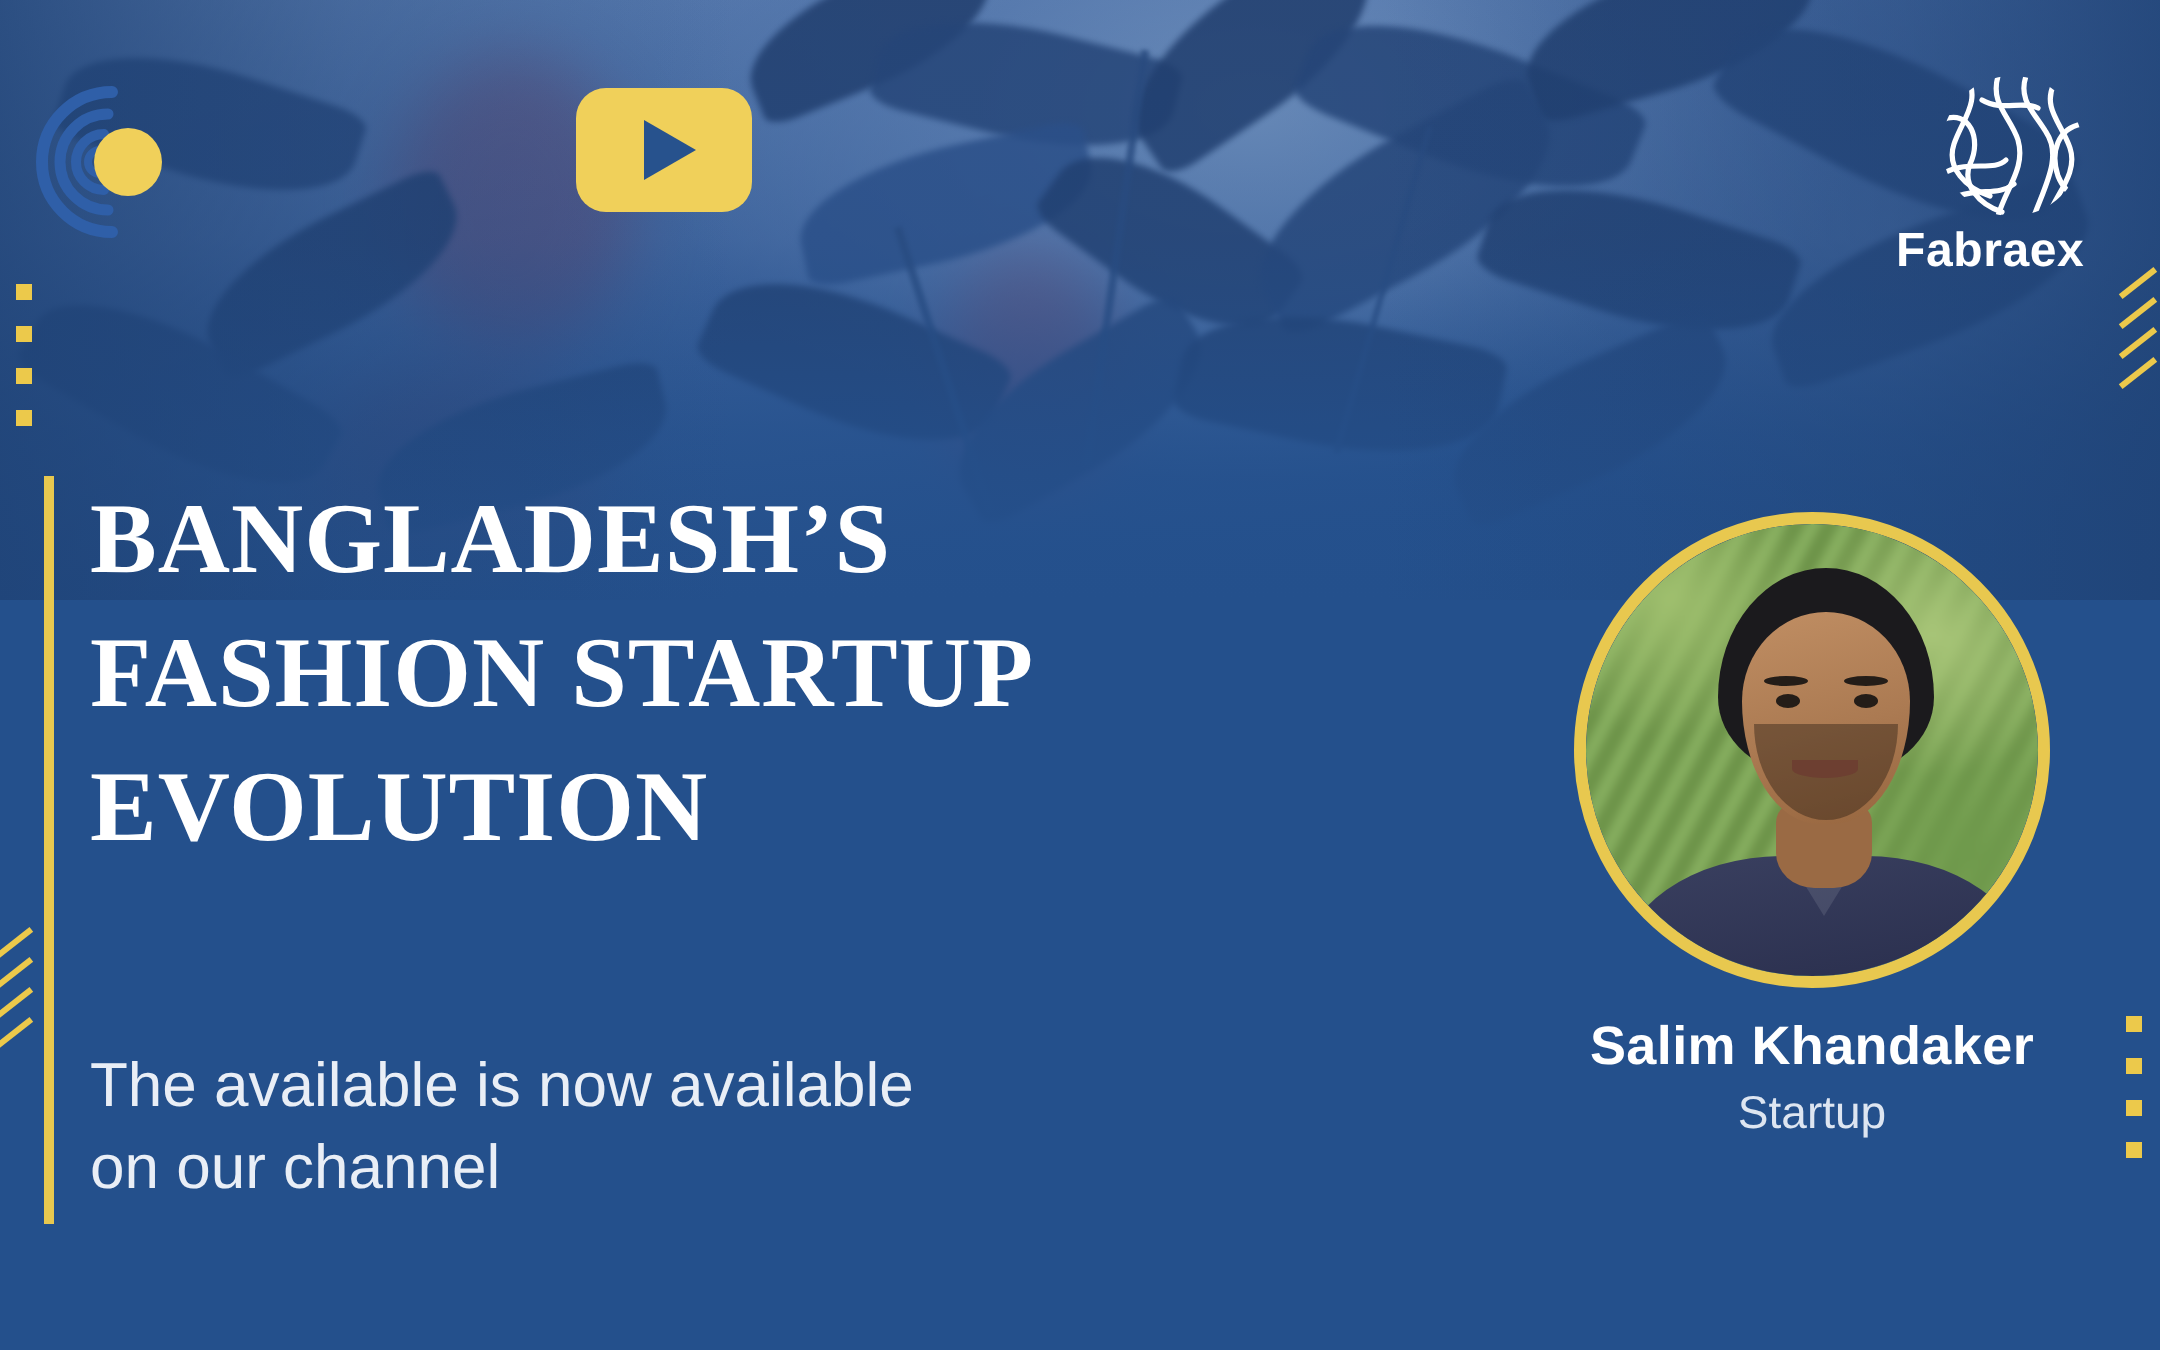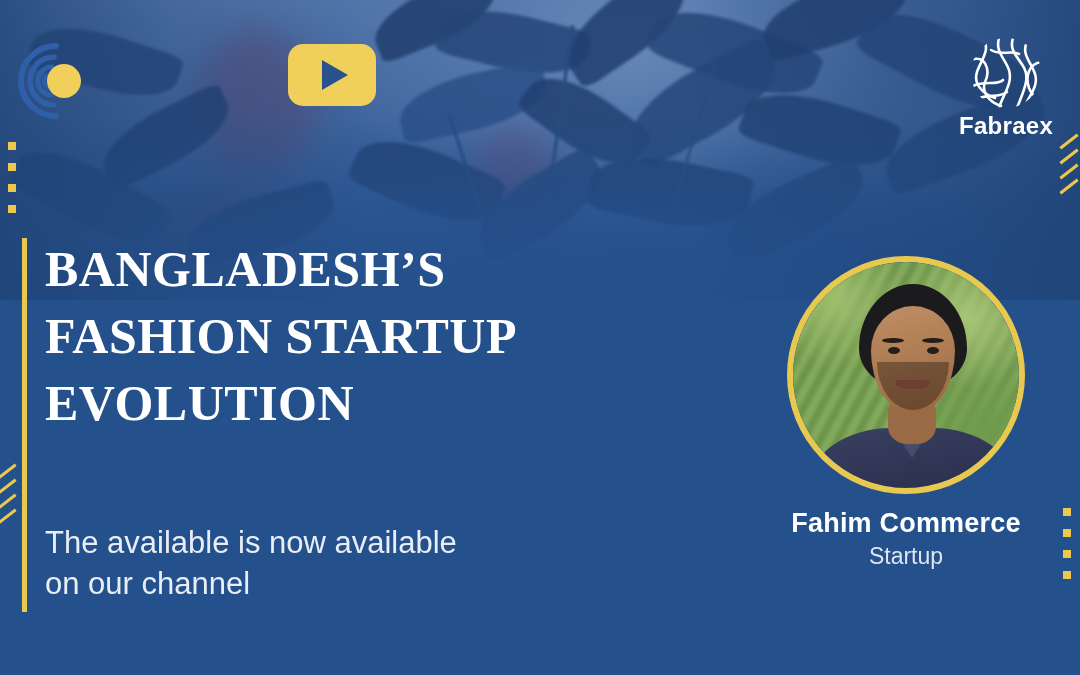--- a/index.html
+++ b/index.html
@@ -106,21 +106,21 @@
     width: 0; height: 0;
     border-left: 26px solid #27528d;
     border-top: 15px solid transparent;
     border-bottom: 15px solid transparent;
   }
 
   .fabraex {
     position: absolute;
     right: 16px; top: 36px;
     width: 116px;
-    text-align: center;
+    text-align: left;
   }
   .fab-mark { width: 74px; height: 74px; margin: 0 auto; display: block; }
   .fab-name {
     color: #ffffff;
     font-size: 24px;
     font-weight: 700;
     letter-spacing: .3px;
     margin-top: 2px;
   }
 
@@ -381,17 +381,17 @@
         <div class="hair" style="left:66px;top:22px;width:108px;height:104px;"></div>
         <div class="face" style="left:78px;top:44px;width:84px;height:106px;"></div>
         <div class="beard" style="left:84px;top:100px;width:72px;height:48px;"></div>
         <div class="brow" style="left:89px;top:76px;width:22px;height:5px;"></div>
         <div class="brow" style="left:129px;top:76px;width:22px;height:5px;"></div>
         <div class="eye" style="left:95px;top:85px;width:12px;height:7px;"></div>
         <div class="eye" style="left:134px;top:85px;width:12px;height:7px;"></div>
         <div class="mouth" style="left:103px;top:118px;width:33px;height:9px;"></div>
       </div>
     </div>
-    <div class="sp-name">Fahim Commerce</div>
+    <div class="sp-name">Salim Khandaker</div>
     <div class="sp-role">Startup</div>
   </div>
 
 </div>
 
 </body></html>

